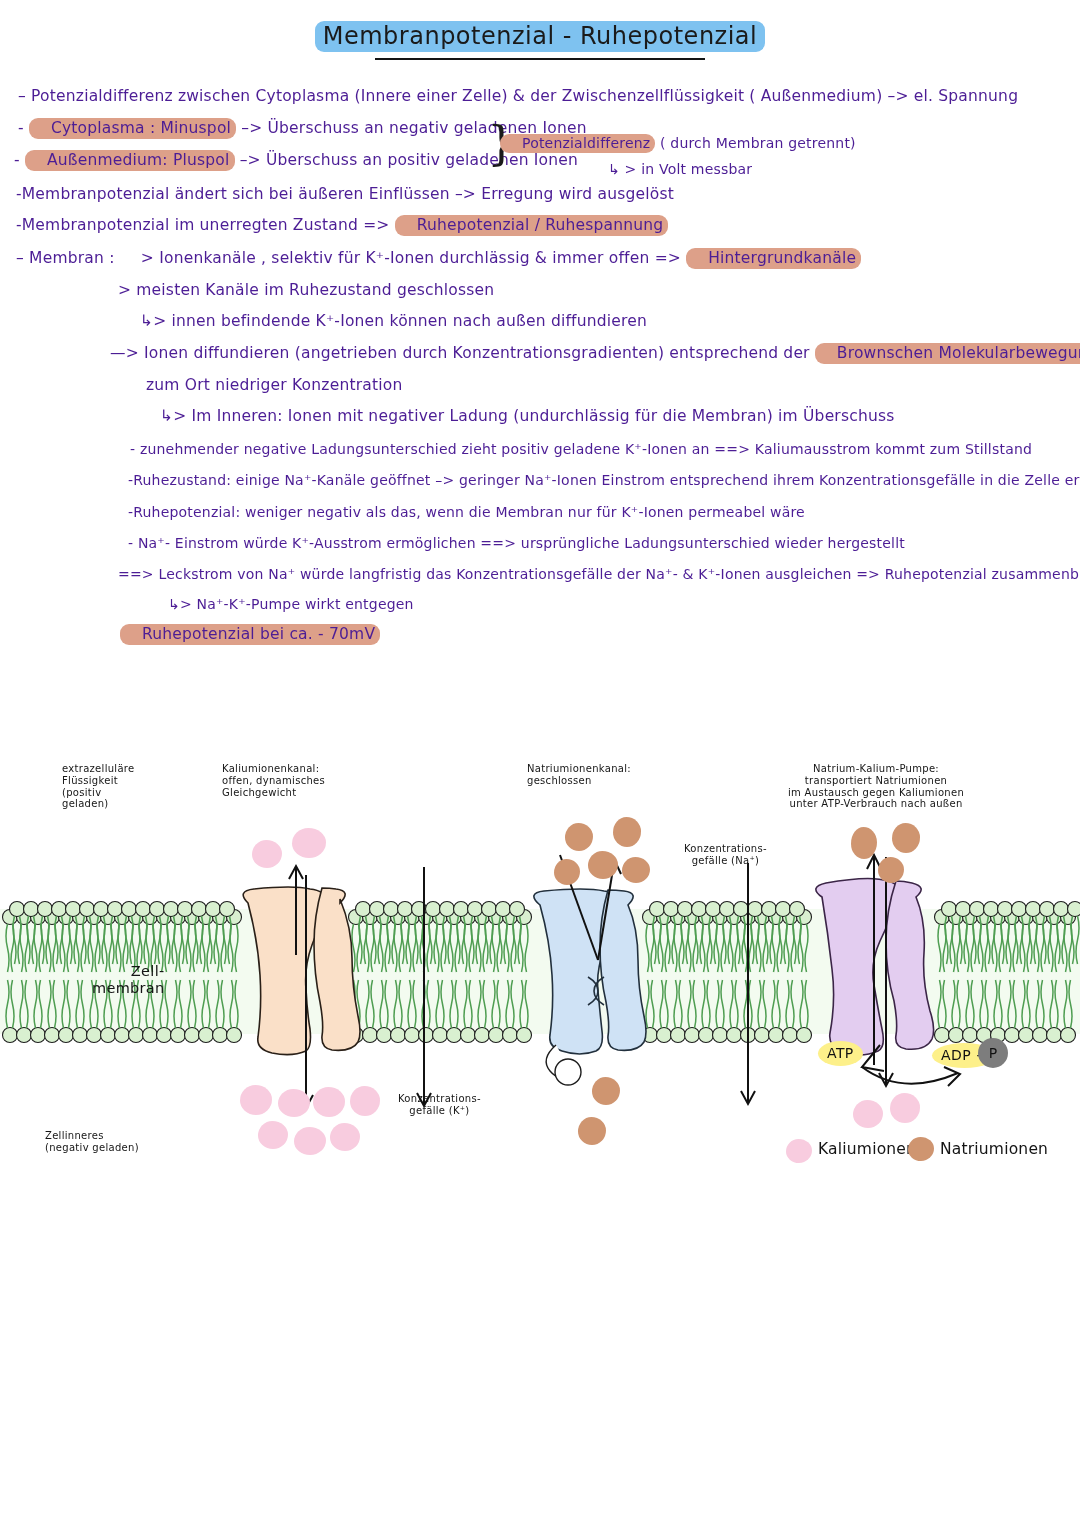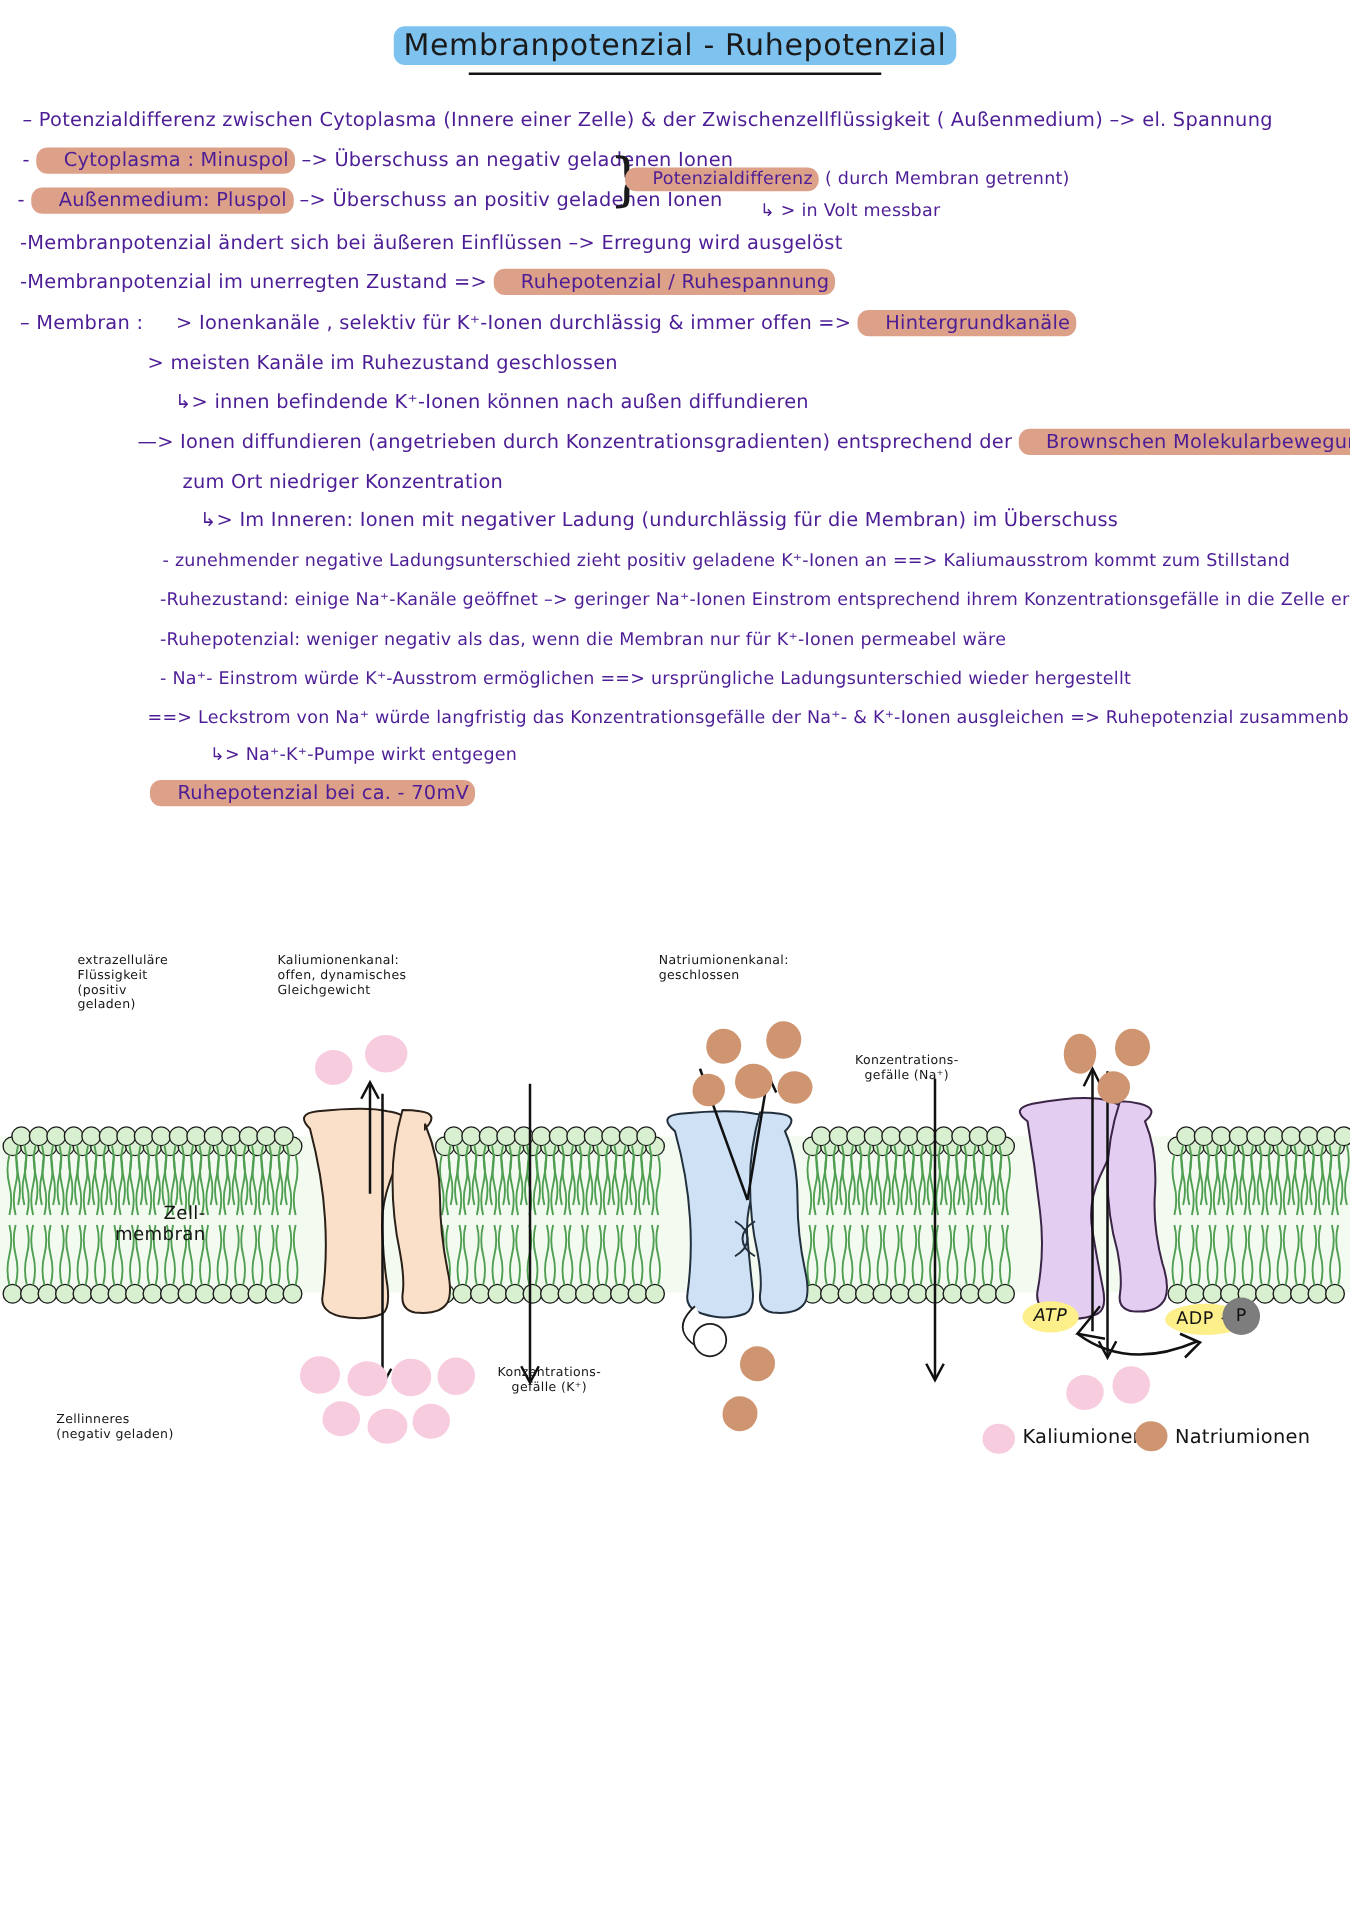--- a/index.html
+++ b/index.html
@@ -448,37 +448,41 @@
 
   <div class="ion na" style="left:592px; top:332px; width:28px; height:28px;"></div>
   <div class="ion na" style="left:578px; top:372px; width:28px; height:28px;"></div>
 
   <div class="ion na" style="left:851px; top:82px; width:26px; height:32px;"></div>
   <div class="ion na" style="left:892px; top:78px; width:28px; height:30px;"></div>
   <div class="ion na" style="left:878px; top:112px; width:26px; height:26px;"></div>
   <div class="ion k" style="left:853px; top:355px; width:30px; height:28px;"></div>
   <div class="ion k" style="left:890px; top:348px; width:30px; height:30px;"></div>
 
-  <div class="atp-badge hand" style="left:818px; top:300px;font-style:italic;">
+  <div class="atp-badge hand" style="left:818px; top:300px;">
     <span class="hl-yellow">ATP</span>
   </div>
   <div class="atp-badge hand" style="left:932px; top:302px;">
     <span class="hl-yellow">ADP +</span>
   </div>
   <div class="phos-circle hand" style="left:978px; top:293px;">P</div>
 
   <div class="dlabel hand" style="left:62px; top:18px;">extrazelluläre
 Flüssigkeit
 (positiv
 geladen)</div>
   <div class="dlabel hand" style="left:222px; top:18px;">Kaliumionenkanal:
 offen, dynamisches
 Gleichgewicht</div>
   <div class="dlabel hand" style="left:527px; top:18px;">Natriumionenkanal:
 geschlossen</div>
+  <div class="dlabel hand center" style="left:788px; top:18px;">Natrium-Kalium-Pumpe:
+transportiert Natriumionen
+im Austausch gegen Kaliumionen
+unter ATP-Verbrauch nach außen</div>
   <div class="dlabel hand center" style="left:684px; top:98px;">Konzentrations-
 gefälle (Na⁺)</div>
   <div class="dlabel hand center" style="left:398px; top:348px;">Konzentrations-
 gefälle (K⁺)</div>
   <div class="dlabel hand" style="left:92px; top:218px; font-size:14.5px;text-align:right;">Zell-
 membran</div>
   <div class="dlabel hand" style="left:45px; top:385px;">Zellinneres
 (negativ geladen)</div>
 
   <div class="ion k" style="left:786px; top:394px; width:26px; height:24px;"></div>

